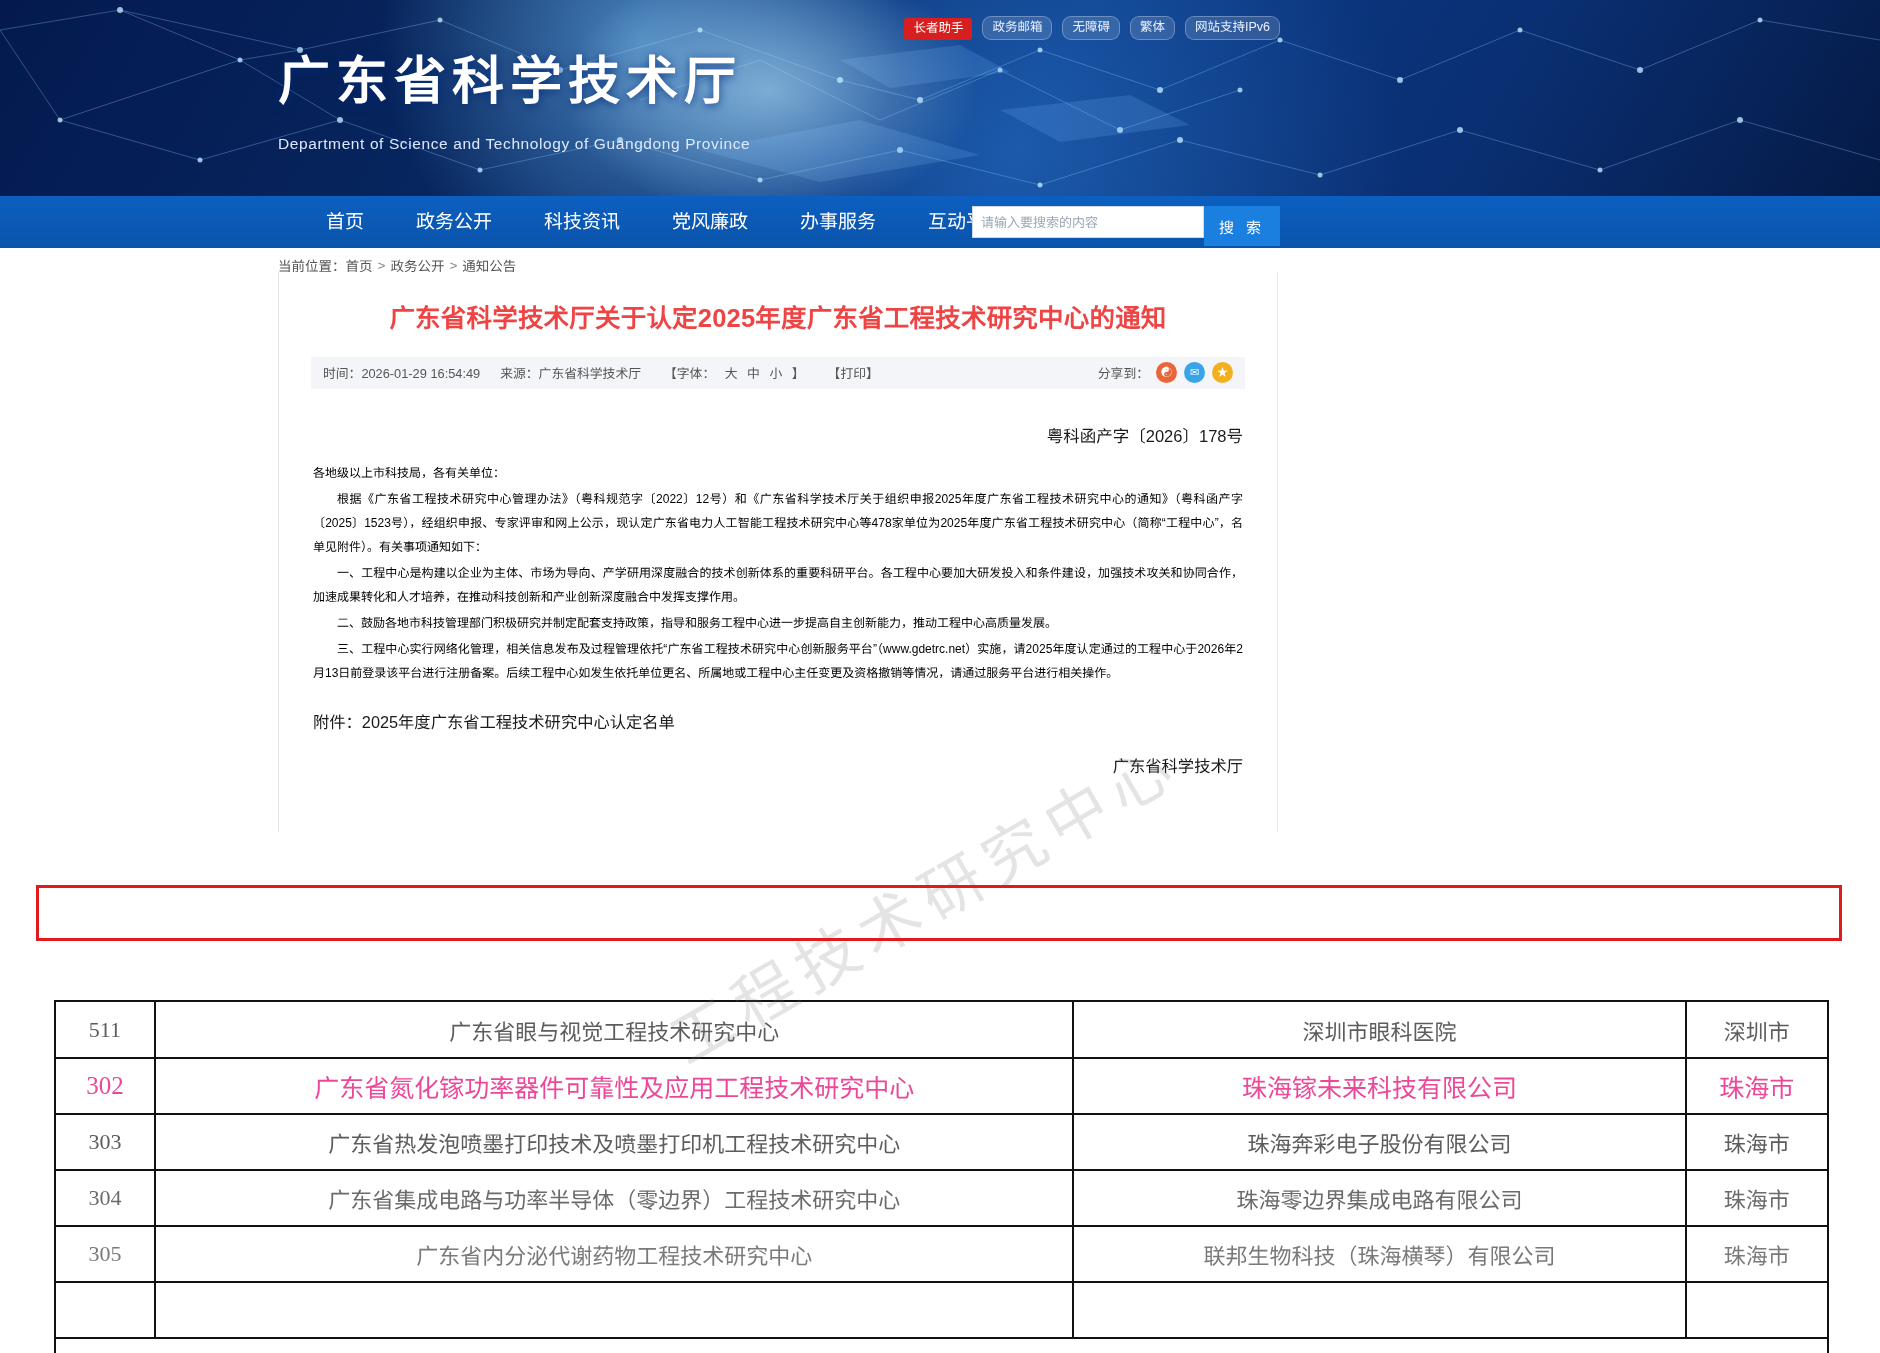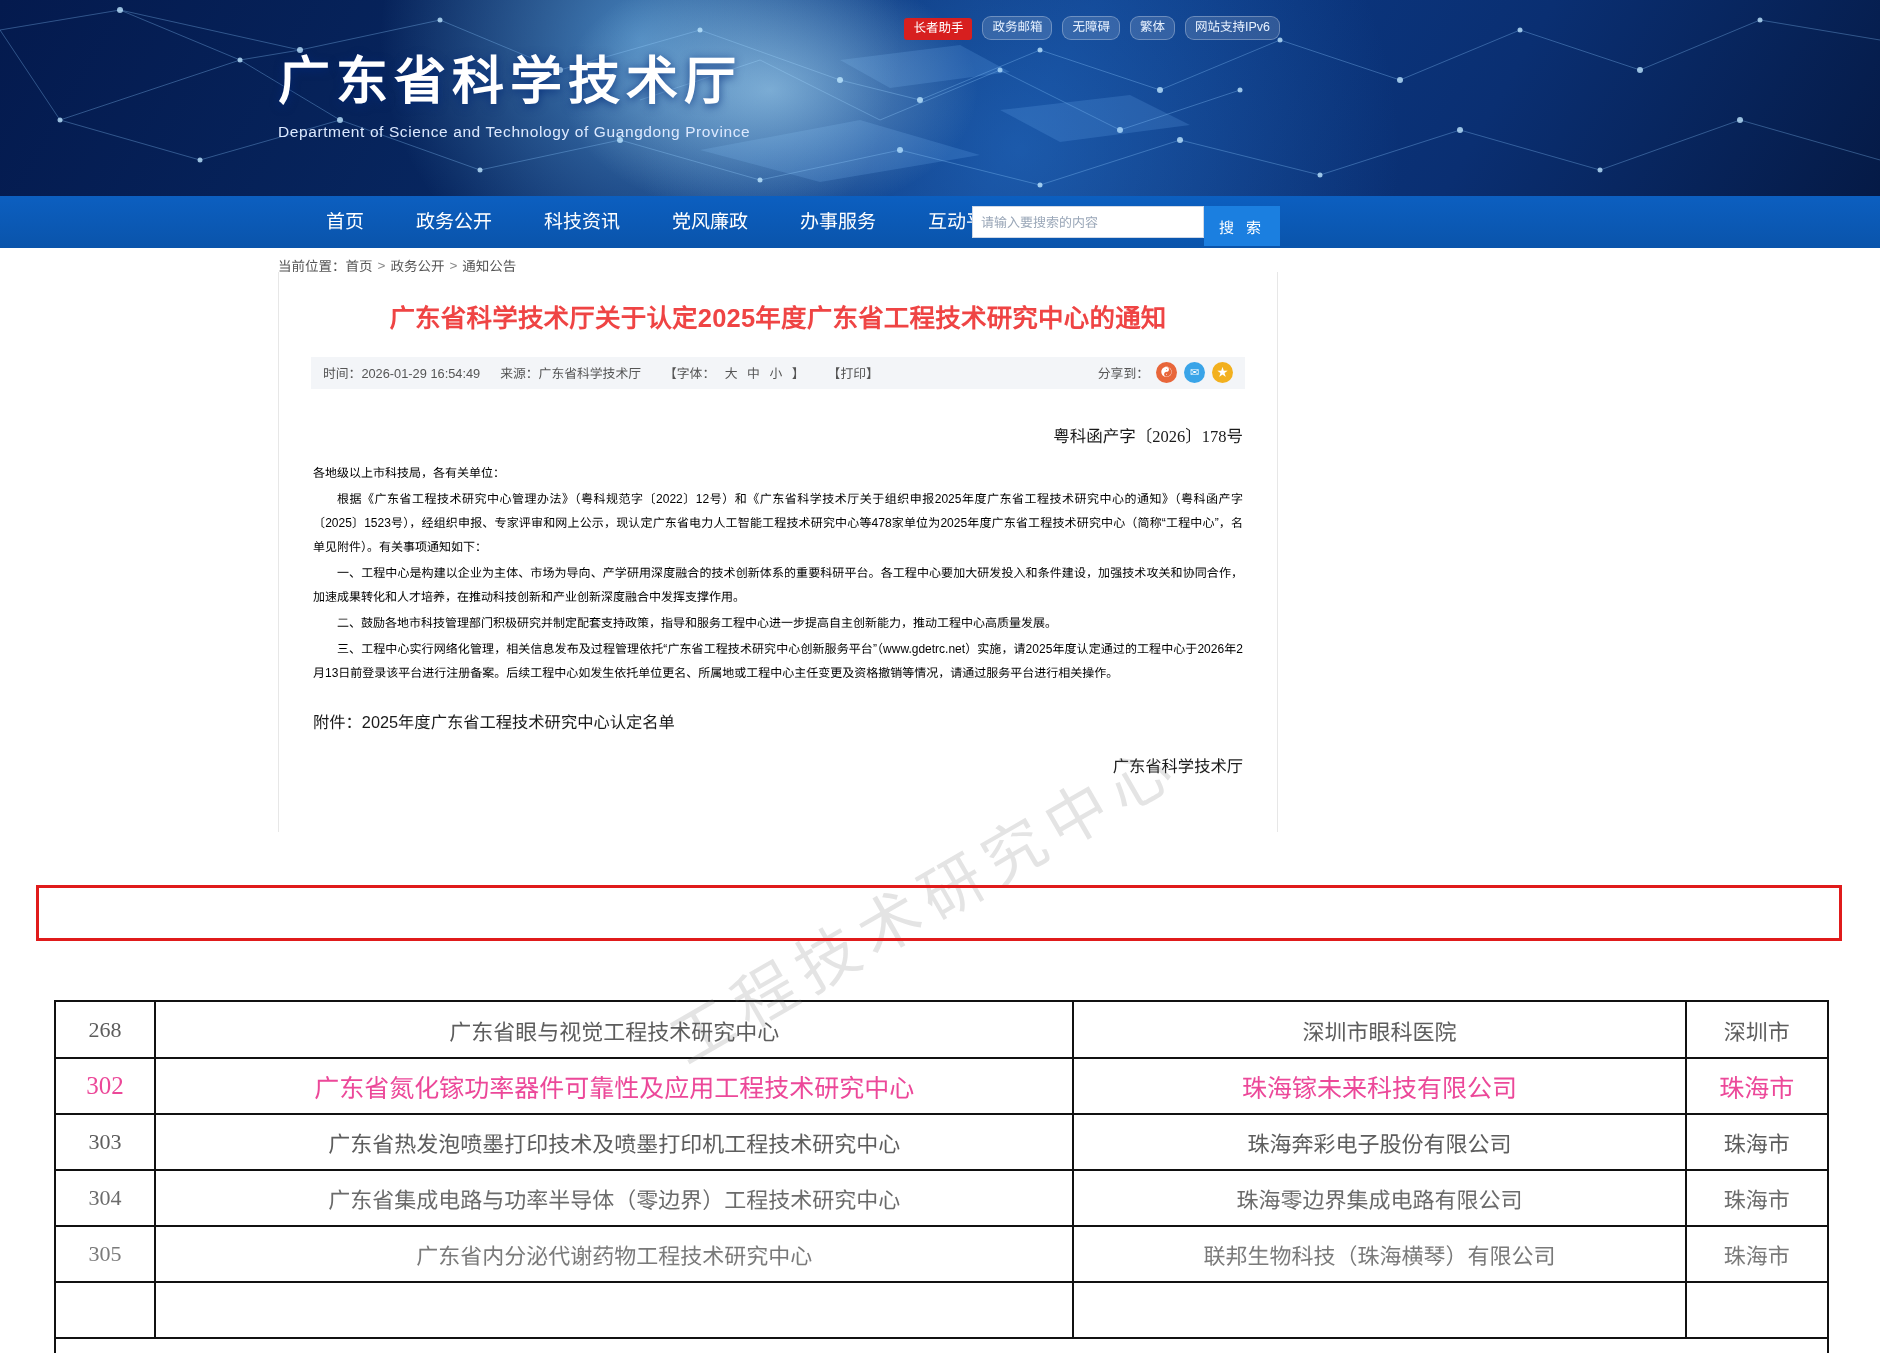--- a/index.html
+++ b/index.html
@@ -36,21 +36,21 @@
     color: #ffffff;
   }
   .title-cn {
     font-size: 52px;
     font-weight: bold;
     letter-spacing: 6px;
     line-height: 1.05;
     text-shadow: 0 2px 10px rgba(0,40,120,0.8);
   }
   .title-en {
-    margin-top: 14px;
+    margin-top: 26px;
     font-size: 15.5px;
     letter-spacing: 0.6px;
     color: #dce9ff;
   }
 
   
   .utilbar {
     position: absolute;
     right: 600px; top: 16px;
     display: flex;
@@ -191,21 +191,20 @@
   }
   .share-wb { background: #e8663a; }
   .share-wx { background: #39a4e8; }
   .share-fav { background: #f2b01e; }
 
   .doc-no {
     text-align: right;
     font-size: 16.5px;
     color: #1a1a1a;
     padding: 34px 34px 0 34px;
-    font-family: Liberation Serif, serif;
   }
   .body-text {
     padding: 14px 34px 0 34px;
     font-size: 12px;
     line-height: 2.0;
     color: #000000;
     text-align: justify;
   }
   .body-text p { margin: 0 0 2px 0; }
   .indent { text-indent: 2em; }
@@ -432,21 +431,21 @@
 <div class="scan">
   <table>
     <colgroup>
       <col class="col-idx">
         <col class="col-name">
         <col class="col-org">
         <col class="col-city">
     </colgroup>
     <tbody>
       <tr class="faded">
-        <td>268</td>
+        <td>511</td>
         <td>广东省眼与视觉工程技术研究中心</td>
         <td>深圳市眼科医院</td>
         <td>深圳市</td>
       </tr>
       <tr class="hl-row">
         <td>302</td>
         <td>广东省氮化镓功率器件可靠性及应用工程技术研究中心</td>
         <td>珠海镓未来科技有限公司</td>
         <td>珠海市</td>
       </tr>

